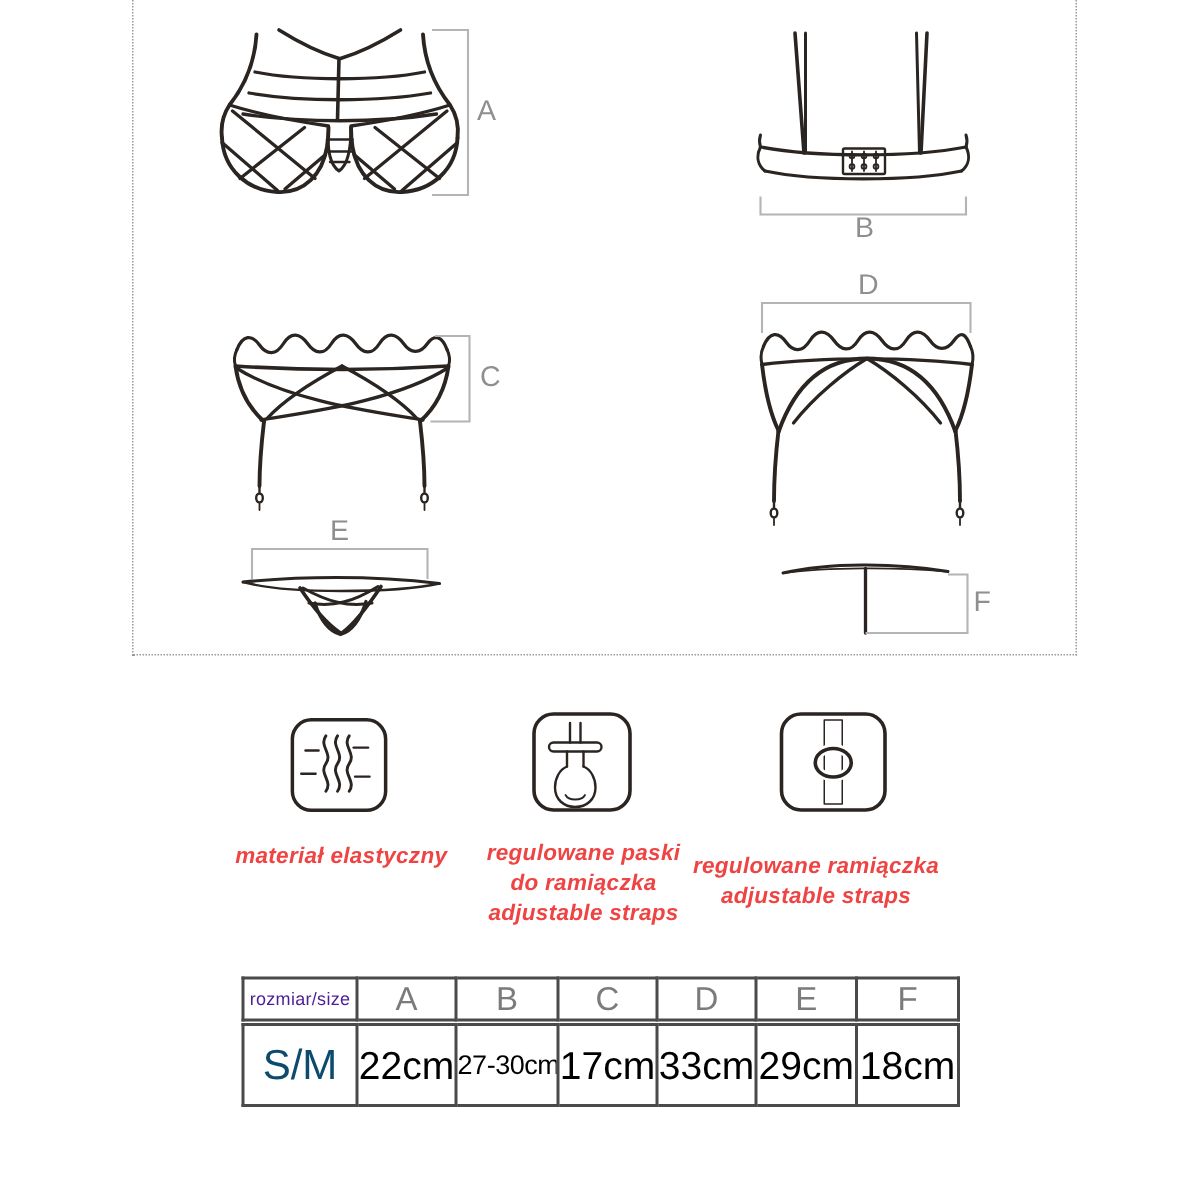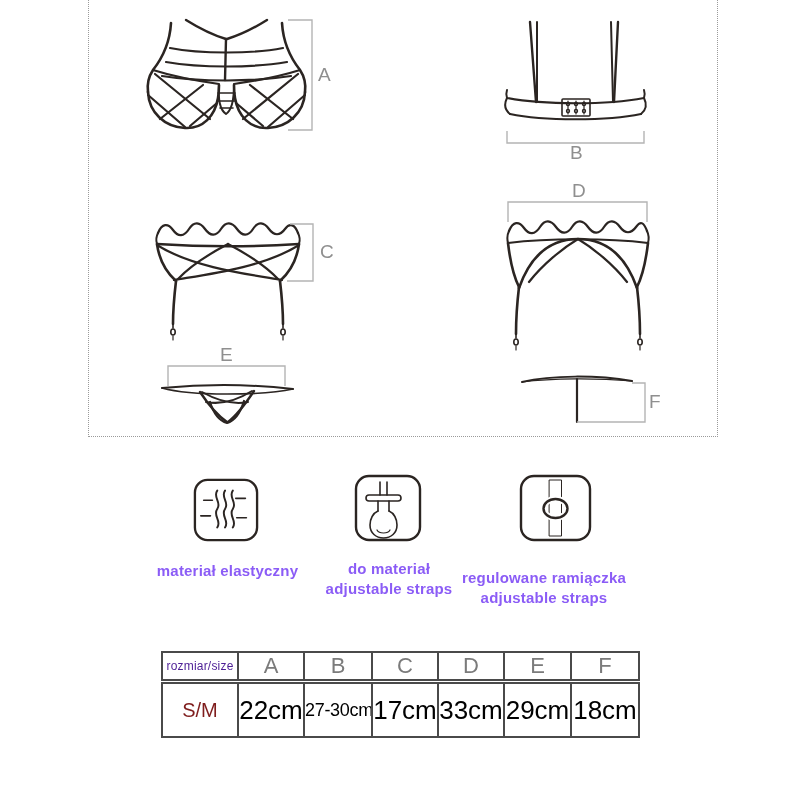--- a/index.html
+++ b/index.html
@@ -16,33 +16,33 @@
     fill:none;stroke:#2b2522;stroke-linecap:round;stroke-linejoin:round;
   }
   .sw20{stroke-width:2.0px;} .sw22{stroke-width:2.2px;} .sw24{stroke-width:2.4px;}
   .sw26{stroke-width:2.6px;} .sw16{stroke-width:1.6px;} .sw12{stroke-width:1.2px;}
   svg.art .bracket{stroke:#b4b4b4;stroke-width:1.4px;stroke-linecap:butt;stroke-linejoin:miter;}
   .mlabel{
     position:absolute;color:#8f8f8f;font-size:19px;line-height:19px;letter-spacing:.5px;
   }
   .icon-box{position:absolute;}
   .caption{
-    position:absolute;text-align:center;color:#8b5cf6;font-size:15px;font-weight:bold;
-    line-height:20px;letter-spacing:.2px;
+    position:absolute;text-align:center;color:#ef4444;font-size:15px;font-weight:bold;
+    line-height:20px;letter-spacing:.2px;font-style:italic;
   }
   table.size-table{
     position:absolute;border-collapse:collapse;table-layout:fixed;background:#fff;
   }
   table.size-table td{
     border:2px solid #4a4a4a;text-align:center;vertical-align:middle;padding:0;
     overflow:hidden;white-space:nowrap;
   }
   td.rz{font-size:12px;color:#4c1d95;letter-spacing:.2px;}
   td.hletter{font-size:22px;color:#7b7b7b;}
-  td.szcell{font-size:20px;color:#7f1d1d;margin-top:36px;}
+  td.szcell{font-size:28px;color:#0c4a6e;margin-top:36px;}
   td.val{font-size:26px;color:#000000;}
   td.val.bsz{font-size:18px;letter-spacing:-0.3px;margin-top:24px;}
   table.head td{height:23px;}
   table.body td{height:52px;}
 </style>
 </head>
 <body>
 
 <div class="canvas">
 
@@ -206,21 +206,22 @@
     <rect class="sw24" x="3" y="3" width="69" height="64" rx="13"></rect>
     <rect x="31.5" y="7" width="12" height="56" fill="#221d1b" stroke="none"></rect>
     <ellipse cx="37.5" cy="35.5" rx="12" ry="9.5" style="stroke:#ffffff;stroke-width:6px"></ellipse>
     <ellipse class="sw24" cx="37.5" cy="35.5" rx="12" ry="9.5"></ellipse>
   </svg>
 
   <div class="caption" style="left:140px;top:561px;width:175px">
     <div>materiał elastyczny</div>
   </div>
   <div class="caption" style="left:303px;top:559px;width:172px">
-    <div>do materiał</div>
+    <div>regulowane paski</div>
+    <div>do ramiączka</div>
     <div>adjustable straps</div>
   </div>
   <div class="caption" style="left:454px;top:568px;width:180px">
     <div>regulowane ramiączka</div>
     <div>adjustable straps</div>
   </div>
 
   <table class="size-table head" style="left:161px;top:651px;width:477px">
     <colgroup>
       <col style="width:76px">

